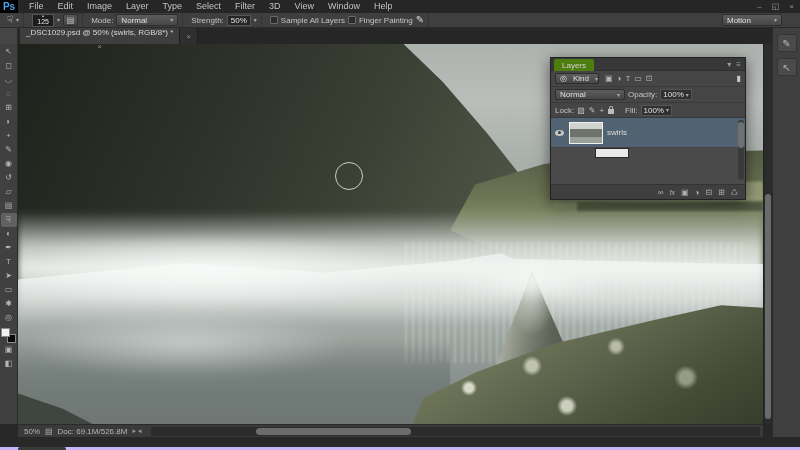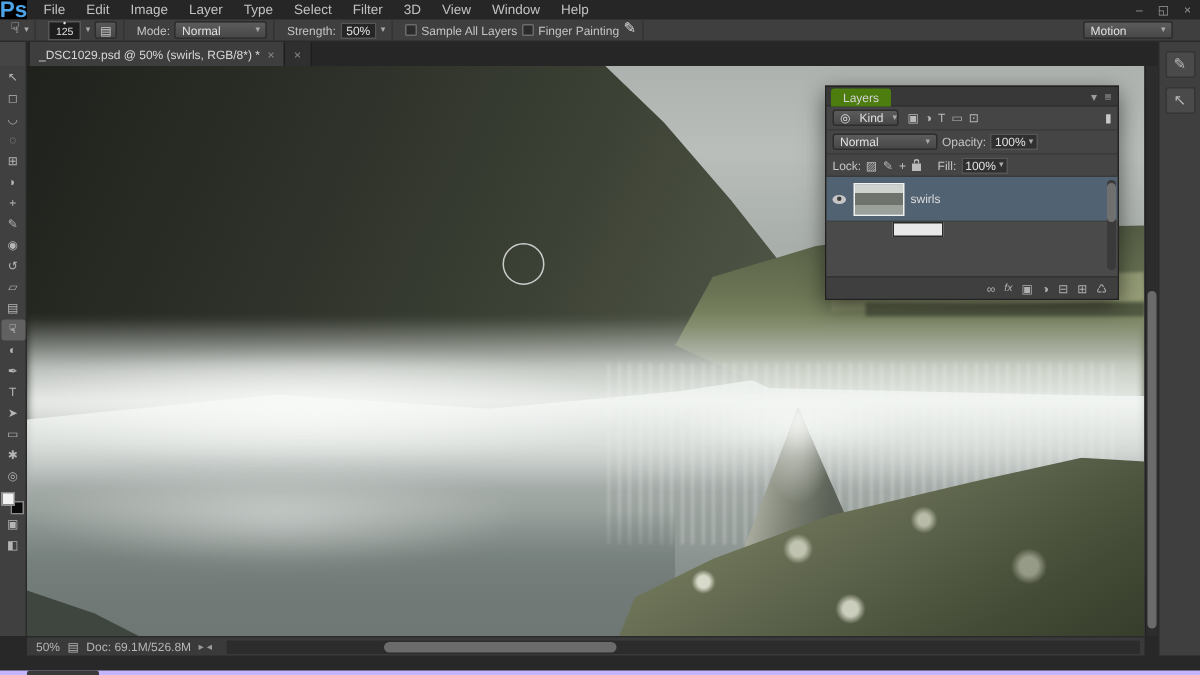--- a/index.html
+++ b/index.html
@@ -1,21 +1,21 @@
 <!DOCTYPE html>
 <html><head>
 <meta charset="utf-8">
 <style>
   *{margin:0;padding:0;box-sizing:border-box;}
   body{width:800px;height:450px;font-family:"Liberation Sans",sans-serif;background:#282828;overflow:hidden;}
   #app{position:relative;width:800px;height:450px;background:#282828;color:#c9c9c9;overflow:hidden;}
 
   
   .menubar{position:absolute;left:0;top:0;right:0;height:13px;background:#262626;display:flex;align-items:center;font-size:9px;color:#c2c2c2;z-index:30;}
-  .ps-logo{width:18px;height:13px;background:#000000;color:#4da3e8;font-weight:bold;font-size:15px;display:flex;align-items:center;justify-content:center;margin-right:4px;}
+  .ps-logo{width:18px;height:13px;background:#000000;color:#4da3e8;font-weight:bold;font-size:10px;display:flex;align-items:center;justify-content:center;margin-right:4px;}
   .menu-item{padding:0 7px;line-height:13px;white-space:nowrap;}
   .win-controls{margin-left:auto;display:flex;gap:10px;padding-right:6px;font-size:8px;color:#9a9a9a;}
   .win-controls span{cursor:default;}
 
   
   .optionsbar{position:absolute;left:0;top:13px;right:0;height:15px;background:#3f3f3f;border-bottom:1px solid #2a2a2a;display:flex;align-items:center;font-size:8px;color:#c5c5c5;gap:4px;padding-left:3px;z-index:30;}
   .opt-group{display:flex;align-items:center;gap:3px;padding:0 4px;border-right:1px solid #343434;height:100%;}
   .opt-group:last-child{border-right:none;}
   .tool-glyph{font-size:10px;color:#d8d8d8;line-height:10px;}
   .caret{font-size:6px;color:#aaa;line-height:6px;}
@@ -25,21 +25,21 @@
   .icon-btn{width:15px;height:12px;background:linear-gradient(#575757,#464646);border:1px solid #2e2e2e;border-radius:2px;display:flex;align-items:center;justify-content:center;font-size:8px;color:#cfcfcf;}
   .dd{height:12px;background:linear-gradient(#5c5c5c,#474747);border:1px solid #2d2d2d;border-radius:2px;display:flex;align-items:center;justify-content:space-between;padding:0 4px;gap:6px;color:#e0e0e0;font-size:8px;}
   .dd-mode{width:62px;}
   .num-field{background:#262626;border:1px solid #555;padding:0 3px;height:11px;display:flex;align-items:center;color:#e0e0e0;font-size:8px;}
   .checkbox{width:8px;height:8px;background:#2b2b2b;border:1px solid #6a6a6a;display:inline-block;border-radius:1px;}
   .workspace-dd{position:absolute;right:18px;top:1px;width:60px;}
 
   
   .tabbar{position:absolute;left:0;top:28px;right:28px;height:16px;background:#262626;display:flex;align-items:stretch;padding-left:20px;font-size:8px;z-index:25;}
   .tab{display:flex;align-items:center;padding:0 6px;gap:5px;background:#2f2f2f;color:#969696;border-right:1px solid #1e1e1e;white-space:nowrap;}
-  .tab.active{background:#3e3e3e;color:#d8d8d8;}
+  .tab.active{background:#3e3e3e;color:#d8d8d8;flex-direction:column;}
   .tab .tab-close{font-size:8px;color:#8d8d8d;}
   .toolbox-top{position:absolute;left:0;top:28px;width:18px;height:16px;background:#454545;border-right:1px solid #2b2b2b;z-index:26;}
 
   
   .toolbar{position:absolute;left:0;top:44px;width:18px;height:380px;background:#404040;border-right:1px solid #2b2b2b;display:flex;flex-direction:column;align-items:center;padding-top:1px;z-index:20;}
   .tool{width:16px;height:14px;display:flex;align-items:center;justify-content:center;font-size:8px;color:#b5b5b5;line-height:14px;}
   .tool.selected{background:#616161;border-radius:2px;color:#efefef;}
   .swatches{position:relative;width:15px;height:15px;margin-top:3px;}
   .swatch-fg{position:absolute;left:0;top:0;width:9px;height:9px;background:#f2f2f2;border:1px solid #8a8a8a;z-index:2;}
   .swatch-bg{position:absolute;right:0;bottom:0;width:9px;height:9px;background:#0a0a0a;border:1px solid #8a8a8a;z-index:1;}

